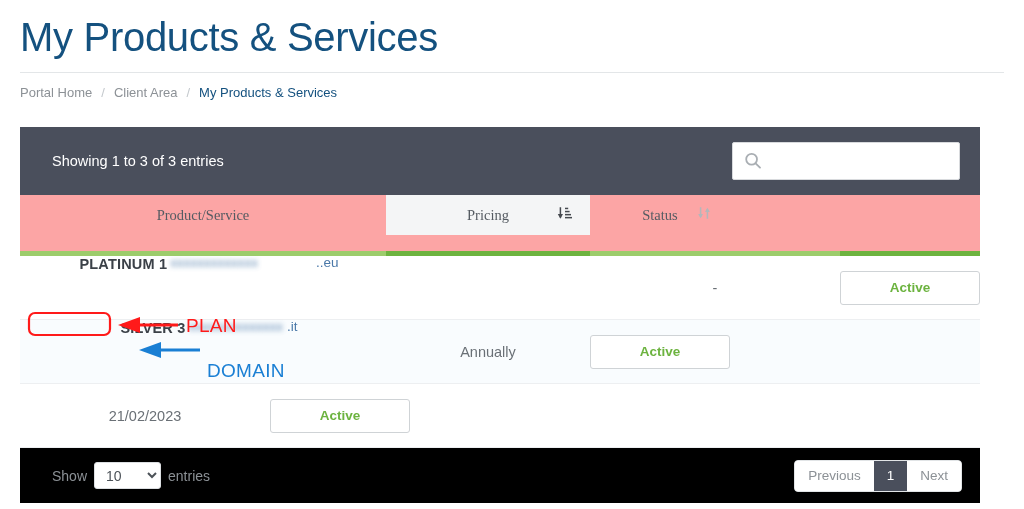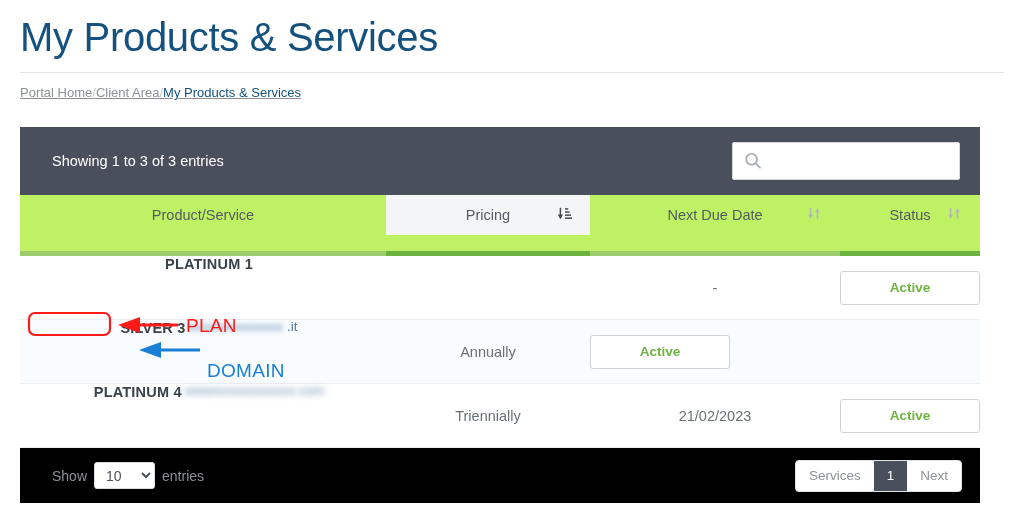--- a/index.html
+++ b/index.html
@@ -36,21 +36,21 @@
     background: #e3e6e8;
     width: 984px;
     margin: 0 0 0 0;
   }
   .breadcrumb {
     font-size: 13px;
     padding: 12px 0 0 0;
     color: #8c9196;
     display: flex;
     align-items: center;
-    text-decoration: underline;
+    gap: 9px;
   }
   .breadcrumb a {
     color: #8c9196;
     text-decoration: none;
   }
   .breadcrumb .sep { color: #c3c8cc; }
   .breadcrumb .current { color: #14517f; }
 
   
   .table-card {
@@ -92,22 +92,23 @@
     font-family: "Liberation Sans", sans-serif;
     color: #333;
     padding-left: 6px;
     background: transparent;
   }
 
   
   .thead {
     display: flex;
     position: relative;
-    background: #bef264;
+    background: #fca5a5;
     height: 56px;
+    font-family: Liberation Serif, serif;
   }
   .th {
     display: flex;
     align-items: center;
     justify-content: center;
     font-size: 14.5px;
     color: #555b62;
     box-sizing: border-box;
     position: relative;
     height: 40px;
@@ -215,21 +216,21 @@
     gap: 7px;
   }
   .len-select {
     font-family: "Liberation Sans", sans-serif;
     font-size: 14px;
     color: #4c5258;
     background: #ffffff;
     border: 1px solid #dcdfe2;
     border-radius: 3px;
     height: 27px;
-    padding: 0 8px 0 7px;
+    padding: 0 14px 0 7px;
   }
   .pager {
     display: flex;
     border: 1px solid #e1e4e6;
     border-radius: 4px;
     overflow: hidden;
     background: #ffffff;
     height: 30px;
   }
   .pg {
@@ -305,31 +306,20 @@
         <svg width="15" height="15" viewBox="0 0 15 15">
           <line x1="3.4" y1="1.8" x2="3.4" y2="12" stroke="#45494f" stroke-width="1.5"></line>
           <polygon points="0.8,8.6 6,8.6 3.4,13.2" fill="#45494f"></polygon>
           <rect x="8" y="2.2" width="3.2" height="1.5" fill="#45494f"></rect>
           <rect x="8" y="5.3" width="4.6" height="1.5" fill="#45494f"></rect>
           <rect x="8" y="8.4" width="6" height="1.5" fill="#45494f"></rect>
           <rect x="8" y="11.4" width="7" height="1.5" fill="#45494f"></rect>
         </svg>
       </span>
     </div>
-    <div class="th col-due">
-      <span class="lbl">Next Due Date</span>
-      <span class="sorticon">
-        <svg width="15" height="15" viewBox="0 0 15 15">
-          <line x1="3.6" y1="1.8" x2="3.6" y2="11.6" stroke="#b3b7bb" stroke-width="1.5"></line>
-          <polygon points="1.2,8.4 6,8.4 3.6,12.8" fill="#b3b7bb"></polygon>
-          <line x1="10.4" y1="3.4" x2="10.4" y2="13.2" stroke="#b3b7bb" stroke-width="1.5"></line>
-          <polygon points="8,6.6 12.8,6.6 10.4,2.2" fill="#b3b7bb"></polygon>
-        </svg>
-      </span>
-    </div>
     <div class="th col-status">
       <span class="lbl">Status</span>
       <span class="sorticon">
         <svg width="15" height="15" viewBox="0 0 15 15">
           <line x1="3.6" y1="1.8" x2="3.6" y2="11.6" stroke="#b3b7bb" stroke-width="1.5"></line>
           <polygon points="1.2,8.4 6,8.4 3.6,12.8" fill="#b3b7bb"></polygon>
           <line x1="10.4" y1="3.4" x2="10.4" y2="13.2" stroke="#b3b7bb" stroke-width="1.5"></line>
           <polygon points="8,6.6 12.8,6.6 10.4,2.2" fill="#b3b7bb"></polygon>
         </svg>
       </span>
@@ -339,20 +329,24 @@
   <div class="head-bar">
     <div class="hb-seg hb-light" style="width:366px"></div>
     <div class="hb-seg hb-dark" style="width:204px"></div>
     <div class="hb-seg hb-light" style="width:250px"></div>
     <div class="hb-seg hb-dark" style="width:140px"></div>
   </div>
 
   <div class="row">
     <div class="cell product col-product">
       <span class="plan-name">PLATINUM 1</span>
+      <span class="domain-line">
+        <span class="blur">xxxxxxxxxxxxx</span>
+        <span class="tld" style="margin-left:58px">..eu</span>
+      </span>
     </div>
     <div class="cell col-pricing"></div>
     <div class="cell col-due">-</div>
     <div class="cell col-status">
       <button class="status-btn">Active</button>
     </div>
   </div>
 
   <div class="row alt">
     <div class="cell product col-product">
@@ -362,46 +356,39 @@
         <span class="tld" style="margin-left:4px">.it</span>
       </span>
     </div>
     <div class="cell col-pricing">Annually</div>
     <div class="cell col-status">
       <button class="status-btn">Active</button>
     </div>
   </div>
 
   <div class="row">
-    <div class="cell product col-product">
-      <span class="plan-name">PLATINUM 4</span>
-      <span class="domain-line">
-        <span class="blur blur-strong">wwwxxxxxxxxxxxx.com</span>
-      </span>
-    </div>
-    <div class="cell col-pricing">Triennially</div>
     <div class="cell col-due">21/02/2023</div>
     <div class="cell col-status">
       <button class="status-btn">Active</button>
     </div>
   </div>
 
   <div class="tbl-foot">
     <div class="show-entries">
       <span>Show</span>
       <select class="len-select">
         <option>10</option>
         <option>25</option>
         <option>50</option>
         <option>100</option>
       </select>
       <span>entries</span>
     </div>
     <div class="pager">
-      <span class="pg">Services</span>
+      <span class="pg">Previous</span>
       <span class="pg active">1</span>
       <span class="pg">Next</span>
     </div>
   </div>
 </div>
 
 <div class="overlay">
   <svg width="1024" height="509">
 
     <rect x="29" y="313" width="81" height="22" rx="6" ry="6" fill="none" stroke="#ff1a1a" stroke-width="2.2"></rect>

